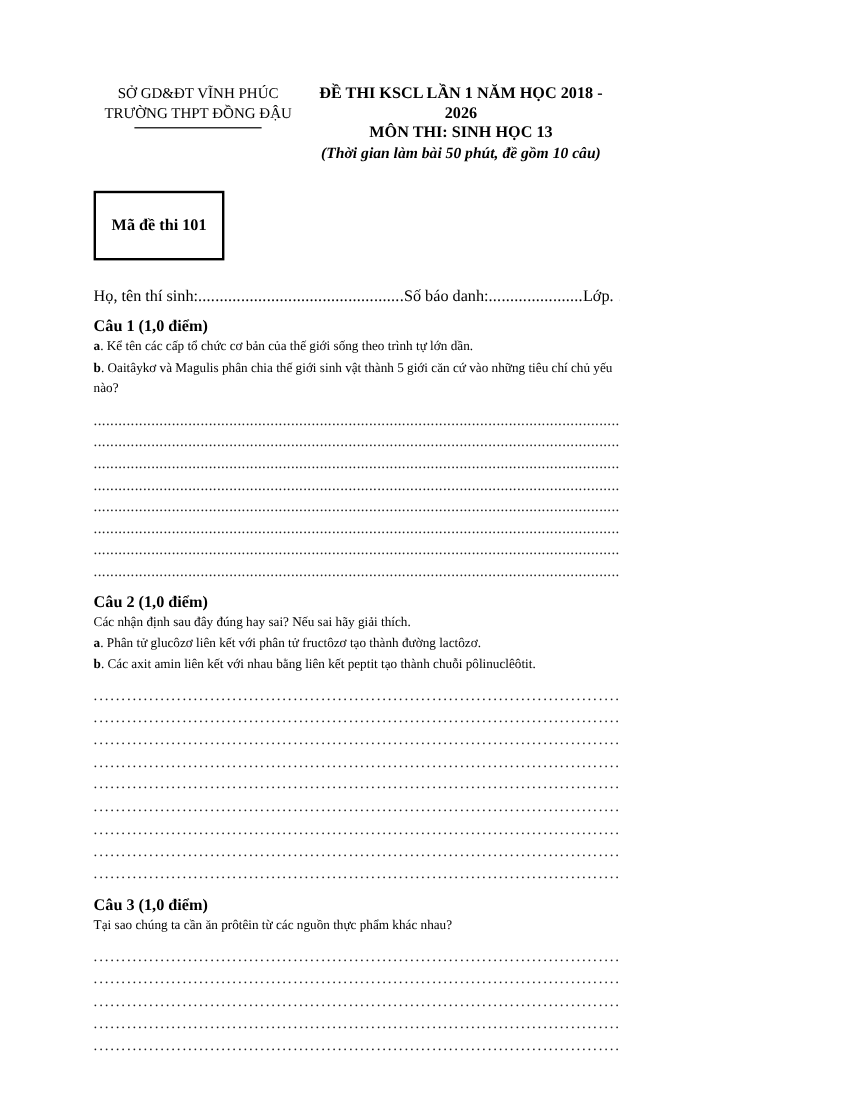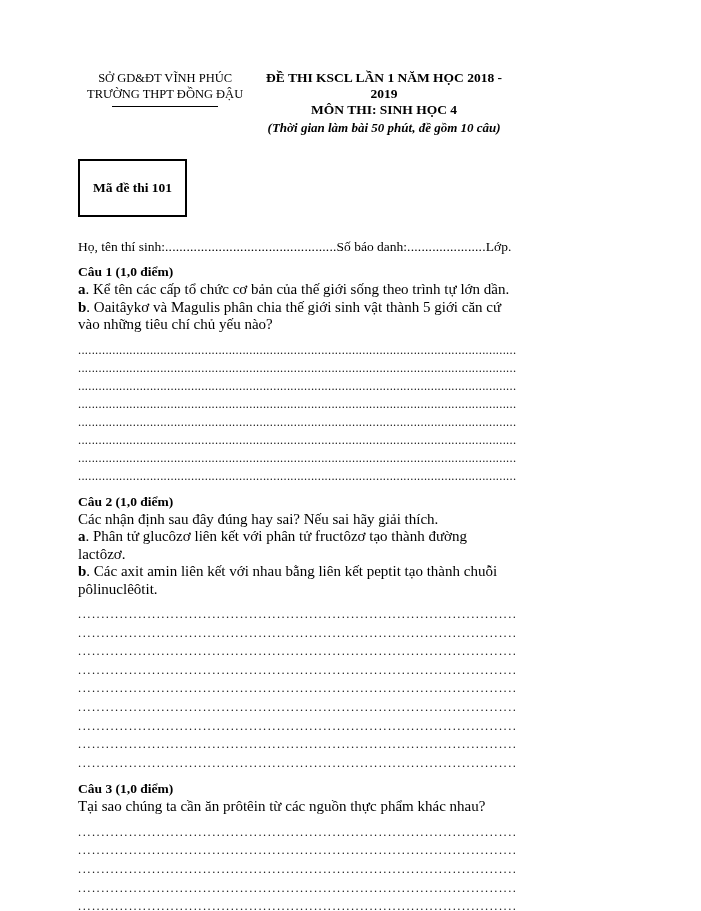--- a/index.html
+++ b/index.html
@@ -22,42 +22,42 @@
   .code-box{display:inline-block;border:2px solid #000;padding:19px 13px;font-weight:bold;font-size:13.5px;margin-top:23px;}
 
   
   .student-line{margin-top:21px;font-size:13.5px;line-height:17px;white-space:nowrap;overflow:hidden;}
   .dense-dots{letter-spacing:0.2px;}
   .wide-dots{letter-spacing:4px;}
 
   
   .q-heading{font-weight:bold;font-size:13.5px;line-height:18px;margin-top:8px;}
   .section.first .q-heading{}
-  .q-line{font-size:15px;line-height:17.5px;}
+  .q-line{font-size:11px;line-height:17.5px;}
   .q-line b{font-weight:bold;}
 
   .answer-block{margin-top:7px;}
   .answer-line{white-space:nowrap;overflow:hidden;color:#1c1c1c;font-size:12.5px;}
   .answer-block.dense .answer-line{height:18px;line-height:18px;letter-spacing:0.3px;}
   .answer-block.spaced .answer-line{height:18.6px;line-height:18.6px;letter-spacing:1.5px;}
 </style>
 </head>
 <body>
 
 <div class="page">
 
   <div class="header">
     <div class="issuer">
       <div>SỞ GD&amp;ĐT VĨNH PHÚC</div>
       <div>TRƯỜNG THPT ĐỒNG ĐẬU</div>
       <div class="header-underline"></div>
     </div>
     <div class="title-block">
-      <div class="title-line">ĐỀ THI KSCL LẦN 1 NĂM HỌC 2018 - 2019</div>
-      <div class="title-line">MÔN THI: SINH HỌC 4</div>
+      <div class="title-line">ĐỀ THI KSCL LẦN 1 NĂM HỌC 2018 - 2026</div>
+      <div class="title-line">MÔN THI: SINH HỌC 13</div>
       <div class="duration-line">(Thời gian làm bài 50 phút, đề gồm 10 câu)</div>
     </div>
   </div>
 
   <div class="code-box">
     <span>Mã đề thi 101</span>
   </div>
 
   <div class="student-line"><span>Họ, tên thí sinh:</span><span class="dense-dots">................................................</span><span>Số báo danh:</span><span class="dense-dots">......................</span><span>Lớp</span><span class="wide-dots">..........</span></div>
 

